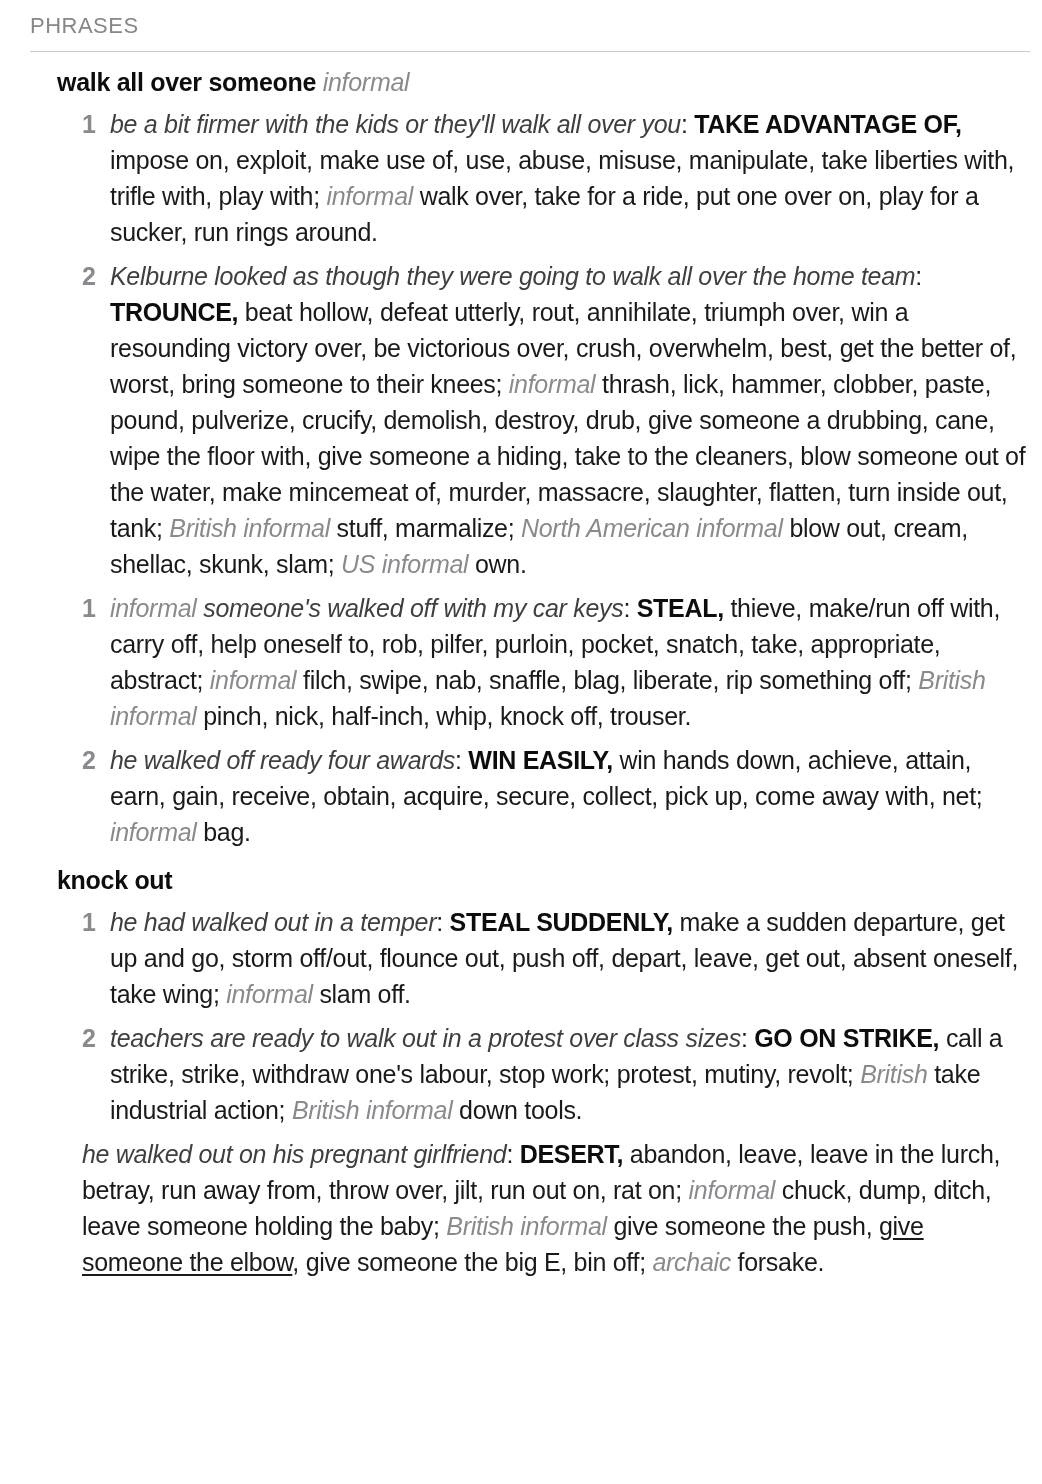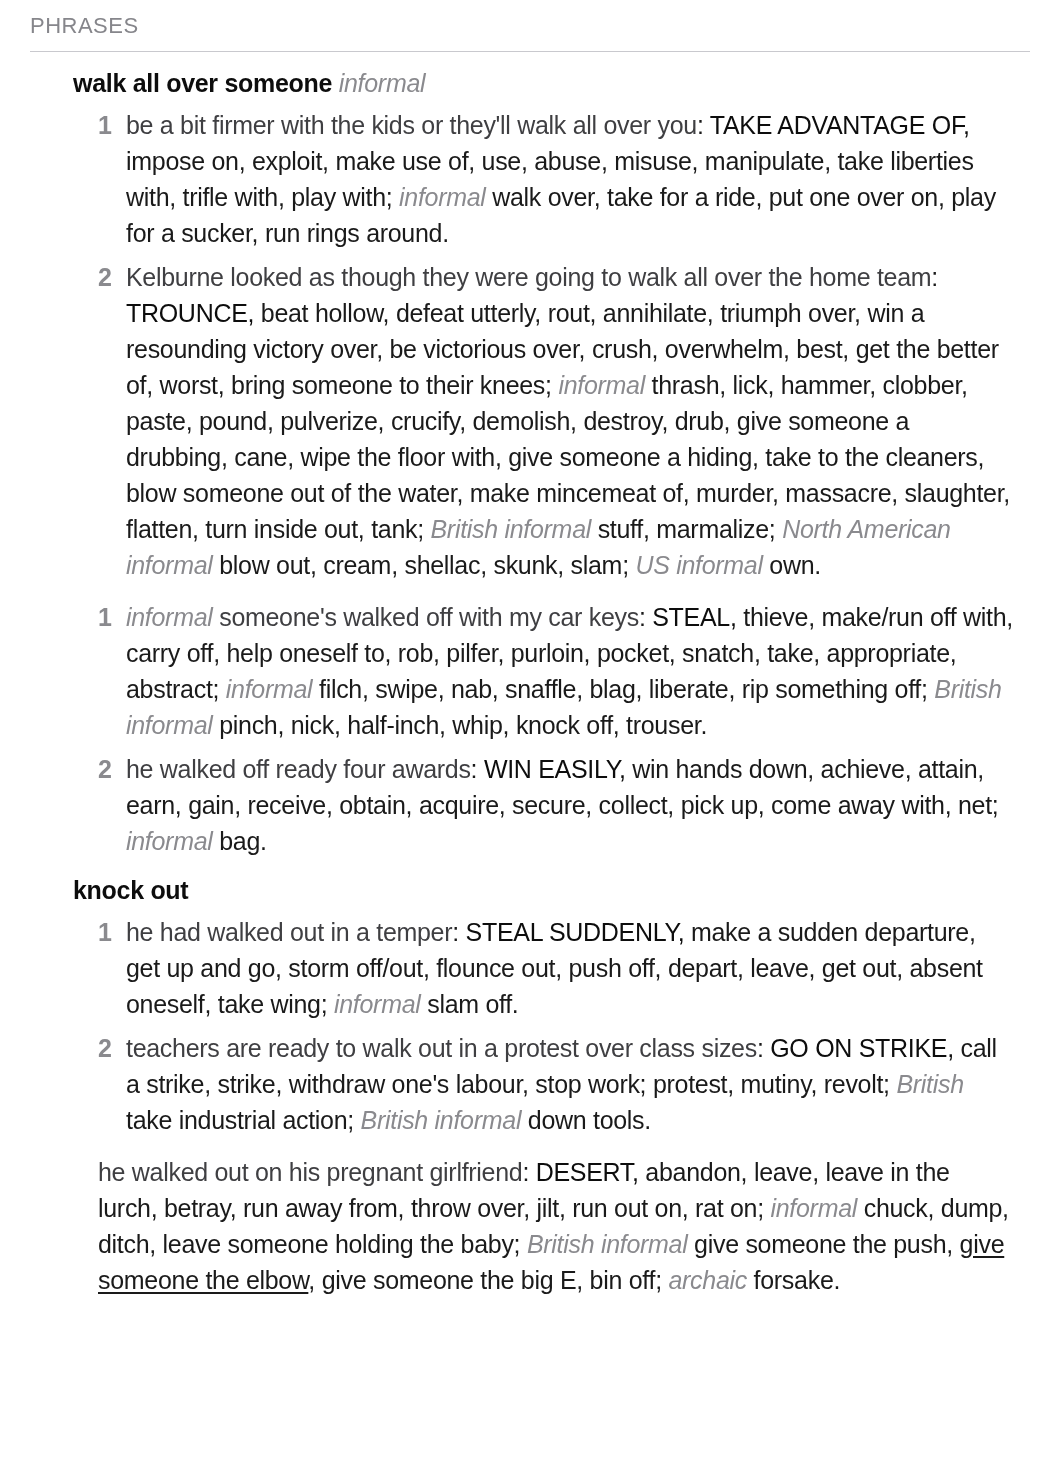--- a/index.html
+++ b/index.html
@@ -23,21 +23,21 @@
     font-size: 22px;
     line-height: 28px;
     letter-spacing: 0.5px;
     color: var(--c-header, #86868b);
   }
   .divider {
     border: none;
     border-top: 1px solid var(--c-divider, #c9c9ce);
     margin: 11px 0 0 0;
   }
-  .entry { margin: 16px; }
+  .entry { margin: 0; }
   .headword-line {
     font-size: 25px;
     line-height: 30px;
     letter-spacing: -0.3px;
     margin: 15px 0 9px 27px;
     color: var(--c-body, #1a1a1a);
   }
   .hw { font-weight: bold; color: var(--c-bold, #0d0d0d); }
   .hwp { font-weight: normal; color: var(--c-body, #1a1a1a); }
   .sense {
@@ -49,22 +49,22 @@
   }
   .sense .num {
     position: absolute;
     left: -28px;
     top: 0;
     font-weight: bold;
     color: var(--c-num, #8a8a8e);
   }
   .sense.unnumbered { margin-left: 52px; }
   .lbl { font-style: italic; color: var(--c-label, #8a8a8e); }
-  .ex  { color: var(--c-example, #3f3f42); text-align: right; }
-  .syn-main { font-weight: normal; color: var(--c-bold, #0d0d0d); }
+  .ex  { font-style: italic; color: var(--c-example, #3f3f42); text-align: right; }
+  .syn-main { font-weight: bold; color: var(--c-bold, #0d0d0d); }
   .und { text-decoration: underline; text-underline-offset: 3px; }
 </style>
 </head>
 <body>
 
 <div class="page">
   <div class="section-header">PHRASES</div>
   <hr class="divider">
   <div id="entries">
       <div class="entry">

